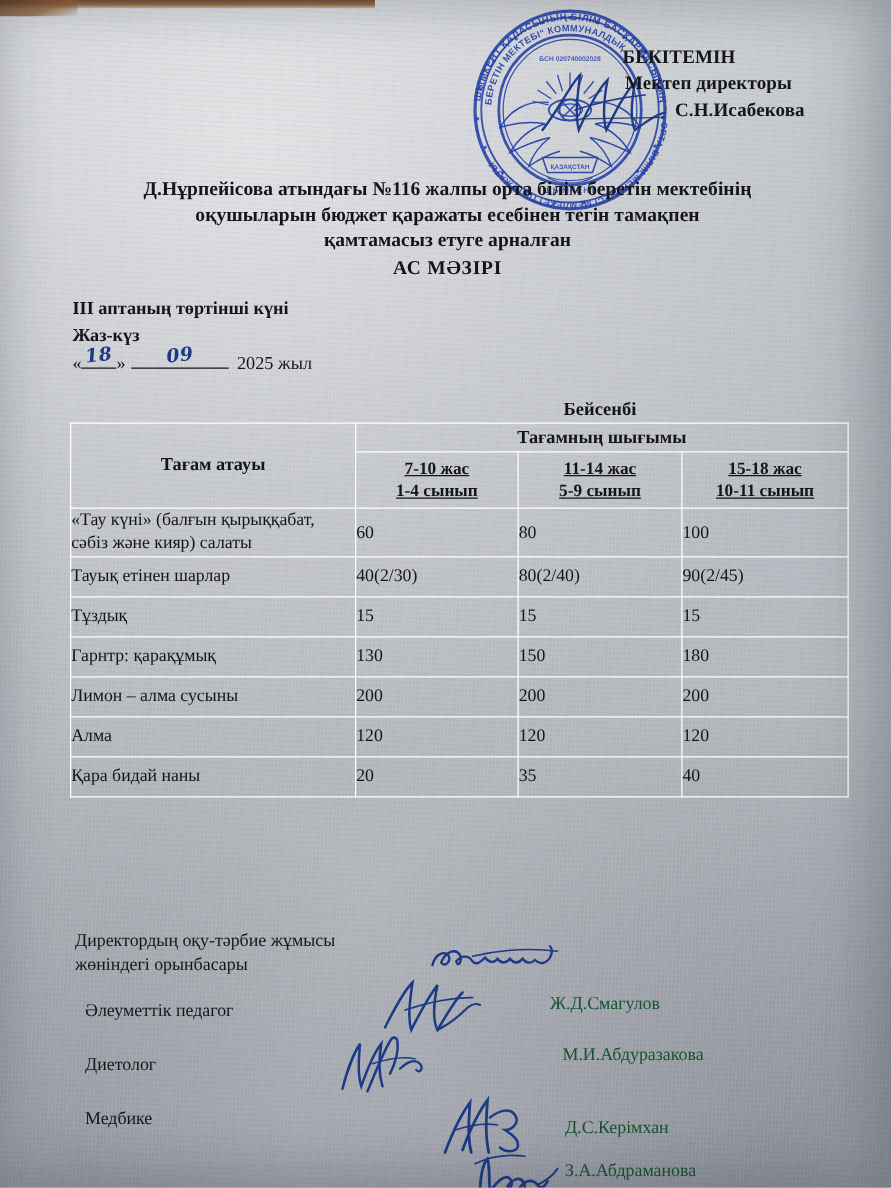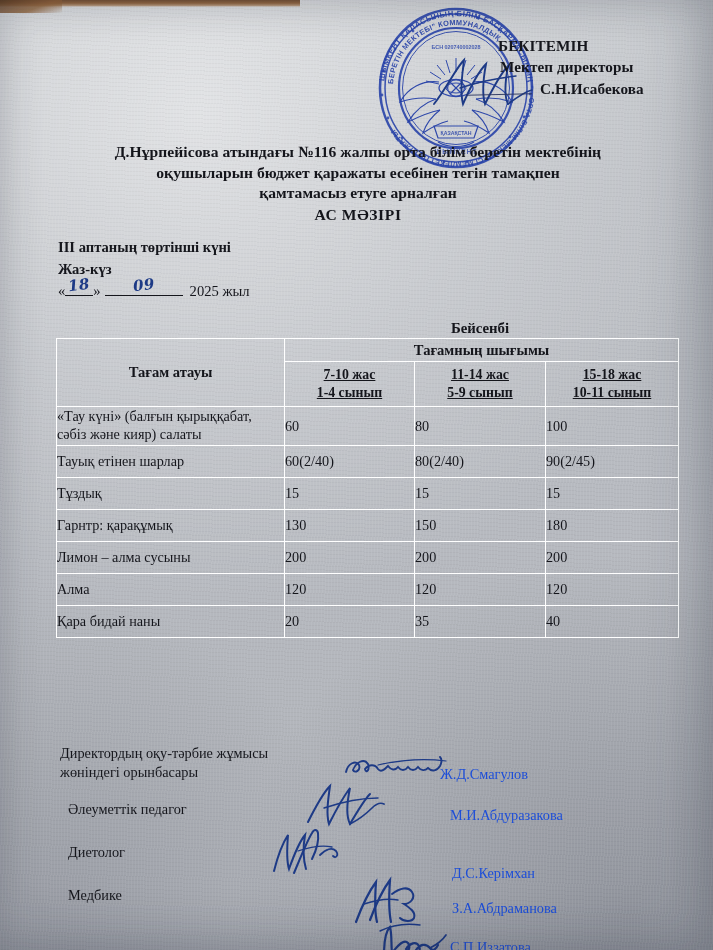--- a/index.html
+++ b/index.html
@@ -150,21 +150,21 @@
   
   .sigblock{position:absolute;left:60px;top:746px;width:620px;}
   .sigrow{position:relative;height:41px;}
   .sigrow .role{
     position:absolute;left:8px;top:0;font-size:14.3px;line-height:1.3;
     color:#15161c;white-space:nowrap;
   }
   .sigrow.first .role{left:0;top:-2px;}
   .sigrow .role .r2{display:block;}
   .sigrow .person{
-    position:absolute;font-size:14.3px;color:#1d4ed8;white-space:nowrap;
+    position:absolute;font-size:14.3px;color:#14532d;white-space:nowrap;margin-top:29px;
   }
   .ink{position:absolute;pointer-events:none;}
   .ink svg{overflow:visible;}
 
   .edge-shadow{
     position:absolute;inset:0;pointer-events:none;
     box-shadow:inset 0 0 44px rgba(35,40,55,.20), inset -26px -14px 52px rgba(35,40,55,.14);
   }
 </style>
 </head>
@@ -331,21 +331,21 @@
     </thead>
     <tbody>
       <tr class="r-tall">
         <td class="dish">«Тау күні» (балғын қырыққабат, сәбіз және кияр) салаты</td>
         <td class="val">60</td>
         <td class="val">80</td>
         <td class="val">100</td>
       </tr>
       <tr class="r-norm">
         <td class="dish">Тауық етінен шарлар</td>
-        <td class="val">60(2/40)</td>
+        <td class="val">40(2/30)</td>
         <td class="val">80(2/40)</td>
         <td class="val">90(2/45)</td>
       </tr>
       <tr class="r-norm">
         <td class="dish">Тұздық</td>
         <td class="val">15</td>
         <td class="val">15</td>
         <td class="val">15</td>
       </tr>
       <tr class="r-norm">

